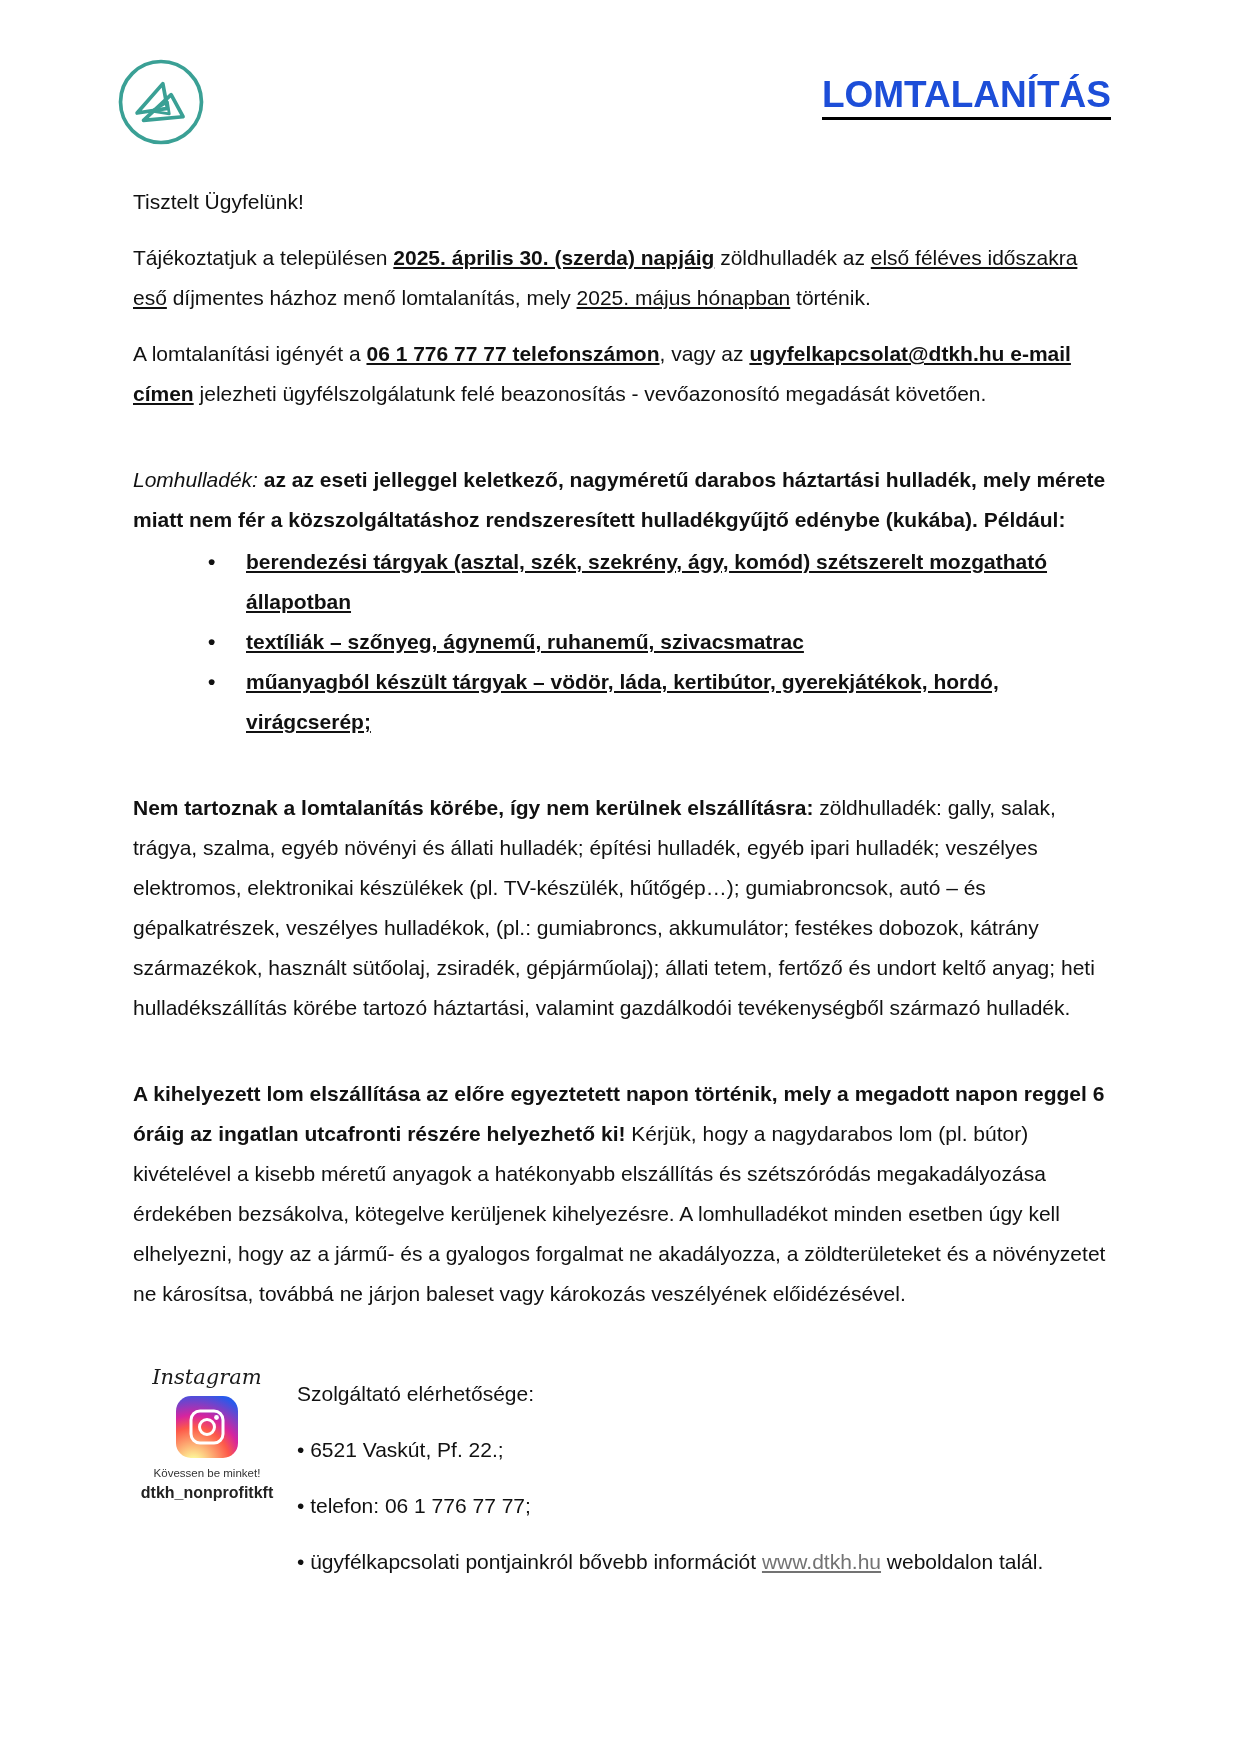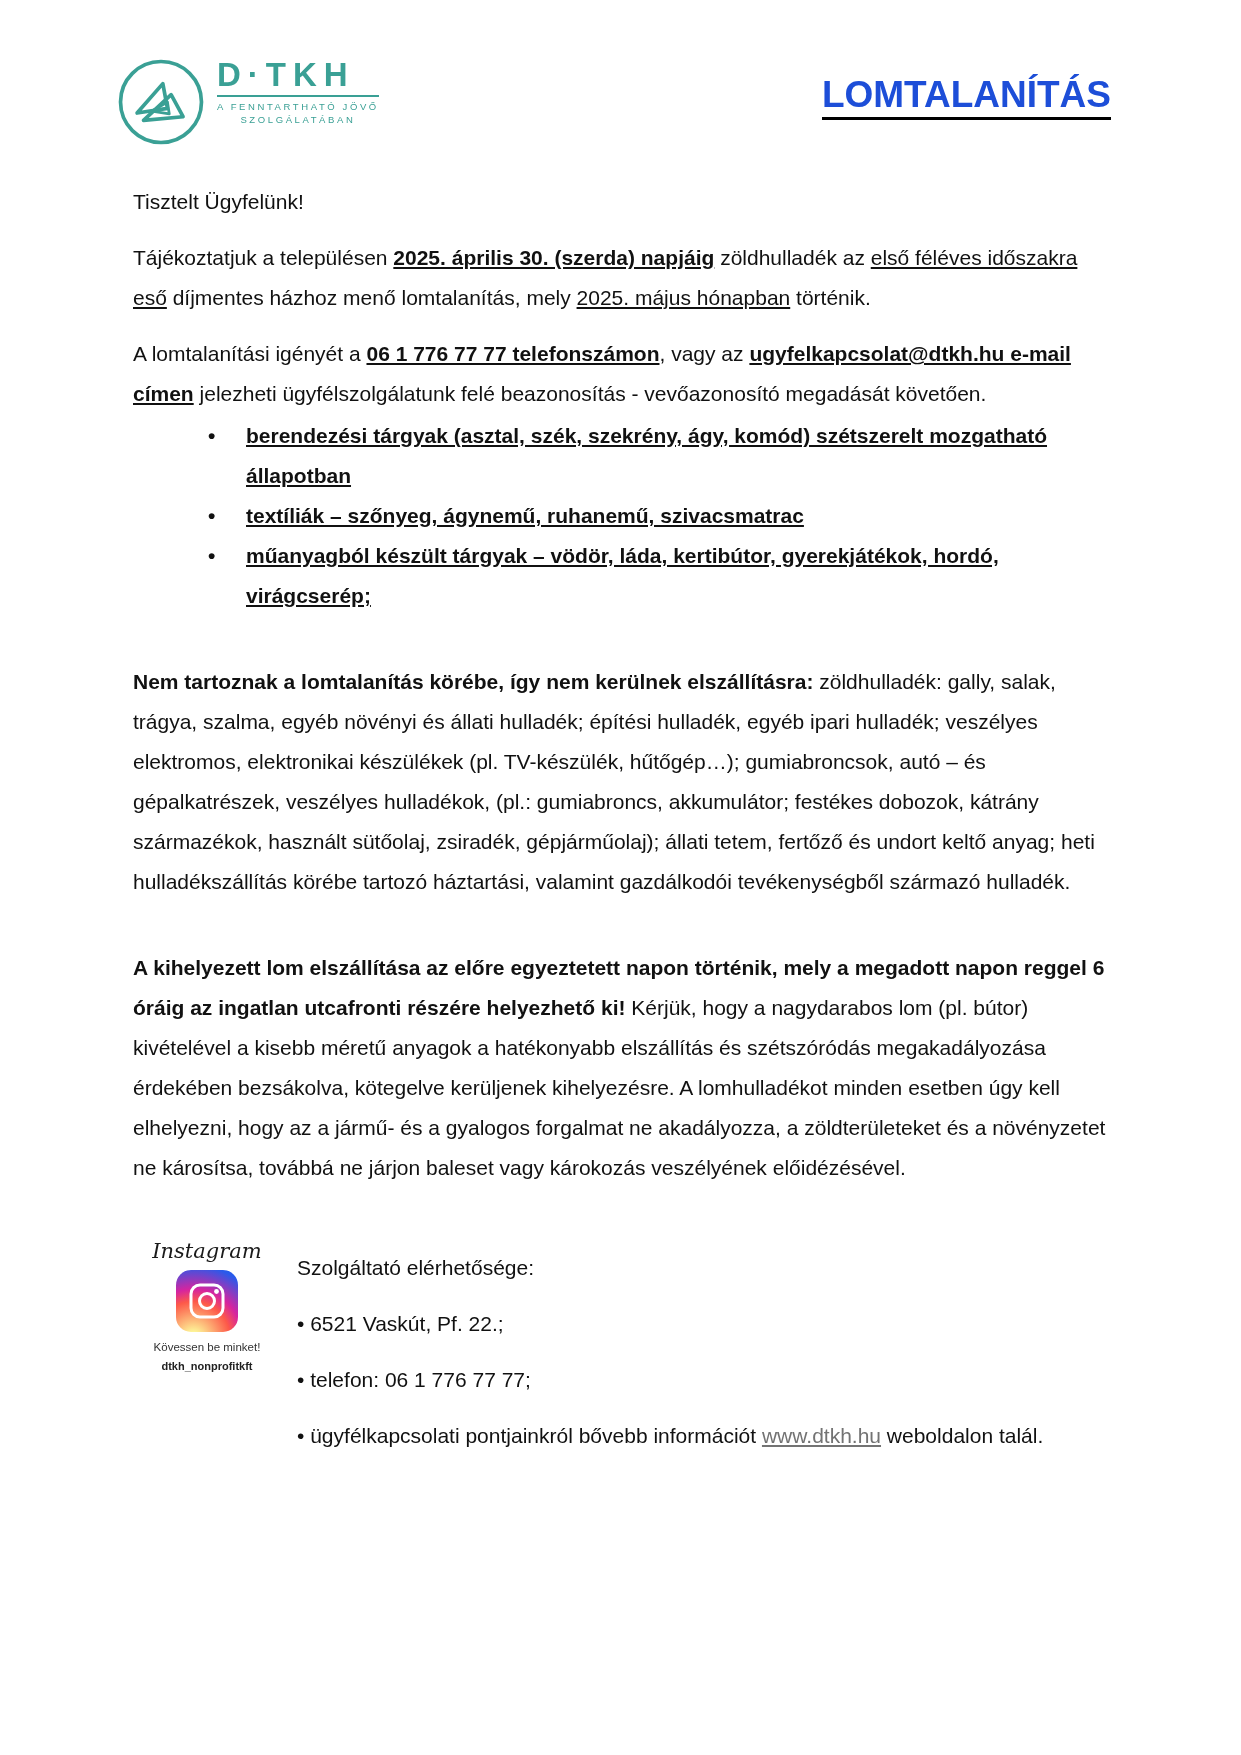--- a/index.html
+++ b/index.html
@@ -33,55 +33,49 @@
   ul.lomlist li::before{content:"\2022";position:absolute;left:0;top:0;font-weight:bold;}
   ul.lomlist li span{font-weight:bold;text-decoration:underline;}
   
   .footer{display:flex;margin-top:44px;}
   .ig-block{width:148px;display:flex;flex-direction:column;align-items:center;line-height:normal;padding-top:6px;}
   .ig-script{font-family:"DejaVu Serif",serif;font-style:italic;font-size:21px;color:#1a1a1a;line-height:26px;}
   .ig-icon{width:62px;height:62px;border-radius:15px;margin-top:6px;
     background:radial-gradient(circle at 28% 110%, #fdf497 0%, #fdf497 8%, #fd5949 45%, #d6249f 60%, #285aeb 90%);
     display:flex;align-items:center;justify-content:center;}
   .ig-follow{font-size:11.5px;color:#333;margin-top:8px;line-height:14px;}
-  .ig-handle{font-size:11px;font-weight:bold;color:#222;margin-top:5px;line-height:15px;}
+  .ig-handle{font-size:16px;font-weight:bold;color:#222;margin-top:5px;line-height:15px;}
   .contact{flex:1;}
   .contact-line{margin:16px;}
   .link{color:#737373;text-decoration:underline;}
 </style>
 </head>
 <body>
 
 <div class="page">
 
   <header class="header">
     <div class="logo">
       <svg width="92" height="92" viewBox="0 0 100 100" aria-hidden="true">
         <circle cx="50" cy="50" r="44" fill="none" stroke="#3aa095" stroke-width="4"></circle>
         <path d="M24 62 L52 30 L57 57 Z" fill="none" stroke="#3aa095" stroke-width="4" stroke-linejoin="round"></path>
         <path d="M31 70 L61 42 L74 66 Z" fill="none" stroke="#3aa095" stroke-width="4" stroke-linejoin="round"></path>
         <path d="M40 60 L57 50 L59 63 Z" fill="none" stroke="#3aa095" stroke-width="3" stroke-linejoin="round"></path>
       </svg>
-      <div class="logo-text">
-        <div class="brand">D·TKH</div>
-        <div class="tagline">
-          <div>A FENNTARTHATÓ JÖVŐ</div>
-          <div>SZOLGÁLATÁBAN</div>
-        </div>
-      </div>
     </div>
     <h1 class="title"><span>LOMTALANÍTÁS</span></h1>
   </header>
 
   <p class="greeting">Tisztelt Ügyfelünk!</p>
 
   <p class="para"><span>Tájékoztatjuk a településen </span><span class="bu">2025. április 30. (szerda) napjáig</span><span> zöldhulladék az </span><span class="u">első féléves időszakra eső</span><span> díjmentes házhoz menő lomtalanítás, mely </span><span class="u">2025. május hónapban</span><span> történik.</span></p>
 
   <p class="para"><span>A lomtalanítási igényét a </span><span class="bu">06 1 776 77 77 telefonszámon</span><span>, vagy az </span><span class="bu">ugyfelkapcsolat@dtkh.hu e-mail címen</span><span> jelezheti ügyfélszolgálatunk felé beazonosítás - vevőazonosító megadását követően.</span></p>
 
+  <p class="para gap"><span class="i">Lomhulladék:</span><span class="b"> az az eseti jelleggel keletkező, nagyméretű darabos háztartási hulladék, mely mérete miatt nem fér a közszolgáltatáshoz rendszeresített hulladékgyűjtő edénybe (kukába). Például:</span></p>
 
   <ul class="lomlist">
     <li><span>berendezési tárgyak (asztal, szék, szekrény, ágy, komód) szétszerelt mozgatható állapotban</span></li>
     <li><span>textíliák – szőnyeg, ágynemű, ruhanemű, szivacsmatrac</span></li>
     <li><span>műanyagból készült tárgyak – vödör, láda, kertibútor, gyerekjátékok, hordó, virágcserép;</span></li>
   </ul>
 
   <p class="para gap"><span class="b">Nem tartoznak a lomtalanítás körébe, így nem kerülnek elszállításra:</span><span> zöldhulladék: gally, salak, trágya, szalma, egyéb növényi és állati hulladék; építési hulladék, egyéb ipari hulladék; veszélyes elektromos, elektronikai készülékek (pl. TV-készülék, hűtőgép…); gumiabroncsok, autó – és gépalkatrészek, veszélyes hulladékok, (pl.: gumiabroncs, akkumulátor; festékes dobozok, kátrány származékok, használt sütőolaj, zsiradék, gépjárműolaj); állati tetem, fertőző és undort keltő anyag; heti hulladékszállítás körébe tartozó háztartási, valamint gazdálkodói tevékenységből származó hulladék.</span></p>
 
   <p class="para gap"><span class="b">A kihelyezett lom elszállítása az előre egyeztetett napon történik, mely a megadott napon reggel 6 óráig az ingatlan utcafronti részére helyezhető ki!</span><span> Kérjük, hogy a nagydarabos lom (pl. bútor) kivételével a kisebb méretű anyagok a hatékonyabb elszállítás és szétszóródás megakadályozása érdekében bezsákolva, kötegelve kerüljenek kihelyezésre. A lomhulladékot minden esetben úgy kell elhelyezni, hogy az a jármű- és a gyalogos forgalmat ne akadályozza, a zöldterületeket és a növényzetet ne károsítsa, továbbá ne járjon baleset vagy károkozás veszélyének előidézésével.</span></p>

